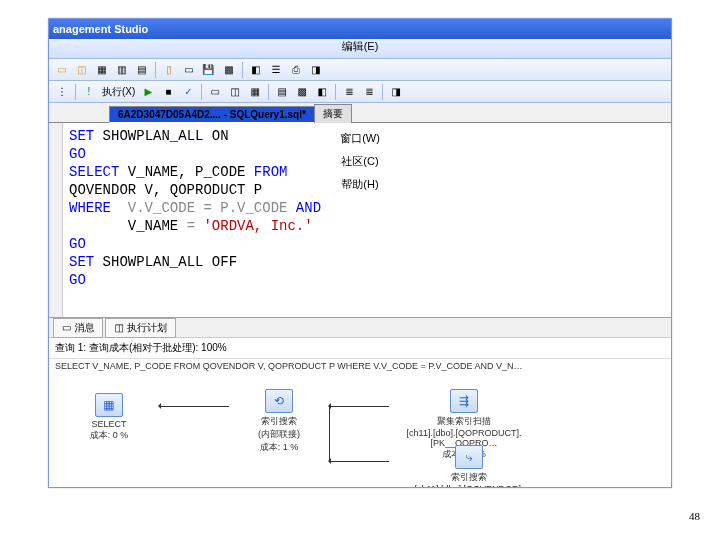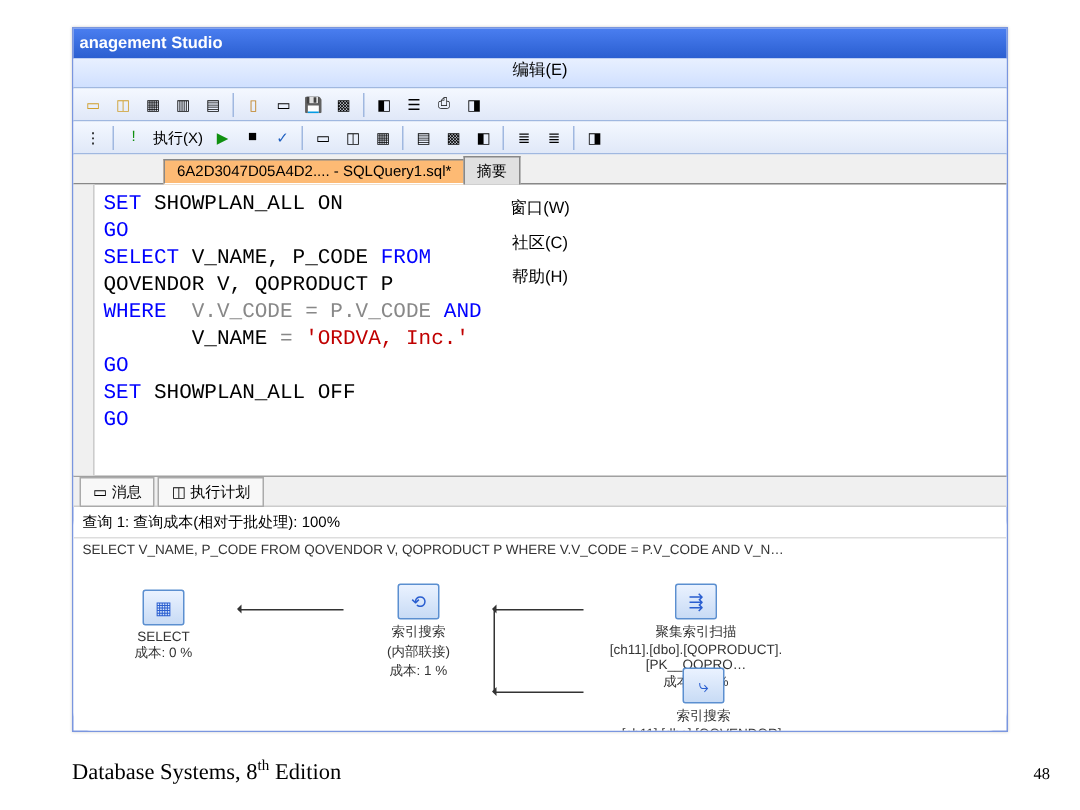--- a/index.html
+++ b/index.html
@@ -19,21 +19,21 @@
   
   
   .toolbar { height: 22px; background: linear-gradient(#f4f8ff, #e0e8f8); border-bottom: 1px solid #a0b8e0; display: flex; align-items: center; padding: 0 4px; gap: 2px; }
   .tb-btn { width: 18px; height: 18px; border: 1px solid transparent; display: inline-flex; align-items: center; justify-content: center; font-size: 10px; cursor: pointer; border-radius: 2px; }
   .tb-sep { width: 1px; height: 16px; background: #a0b8e0; margin: 0 2px; }
   .tb-label { font-size: 10px; color: #000; padding: 0 2px; display: flex; align-items: center; }
   
   
   .tab-row { height: 20px; background: #f0f0f0; display: flex; align-items: flex-end; padding-left: 60px; border-bottom: 1px solid #888; }
   .tab { font-size: 10px; padding: 2px 8px; border: 1px solid #888; border-bottom: none; background: #e0e0e0; margin-right: -1px; position: relative; top: 1px; white-space: nowrap; max-width: 220px; overflow: hidden; text-overflow: ellipsis; }
-  .tab.active { background: #fdba74; font-weight: normal; border-bottom: 1px solid #fff; }
+  .tab.active { background: #1d4ed8; font-weight: bold; border-bottom: 1px solid #fff; }
   
   
   .sql-editor { flex: 0 0 auto; height: 195px; display: flex; border-bottom: 1px solid #a0a0a0; }
   .gutter { width: 14px; background: #f0f0f0; border-right: 1px solid #ccc; }
   .sql-body { font-family: "Courier New", monospace; font-size: 14px; white-space: pre; padding: 4px 6px; line-height: 18px; flex: 1; overflow: hidden; color: #000; }
   .kw-blue { color: #0000ff; }
   .kw-gray { color: #888; }
   .kw-red { color: #c00000; }
   
   
@@ -192,17 +192,14 @@
 
         </div>
 
         <div class="arrow" style="left:280px; top:88px; width:60px;"></div>
         <div style="position:absolute; left:280px; top:33px; width:1px; height:55px; background:#333;"></div>
       </div>
     </div>
 
   </div>
 
-  <div class="footer">
-    <span>Database Systems, 8</span><sup>th</sup><span> Edition</span>
-  </div>
   <div class="page-num">48</div>
 </div>
 
 </body></html>

